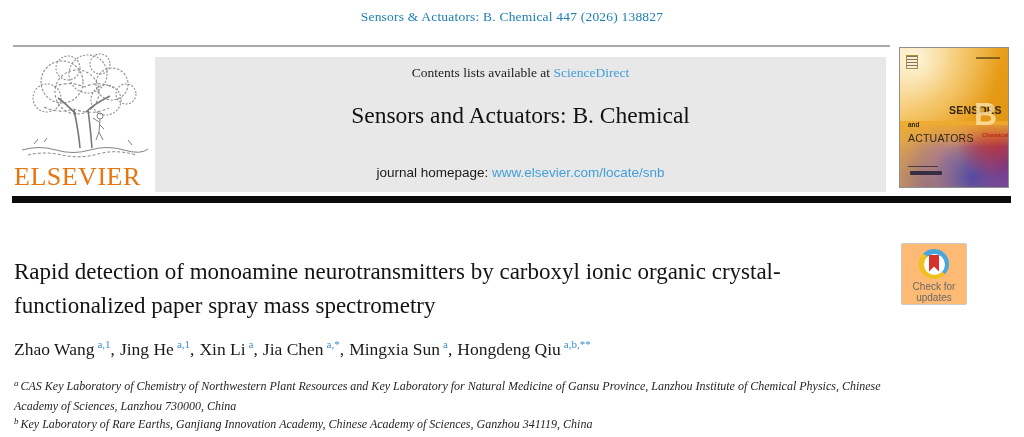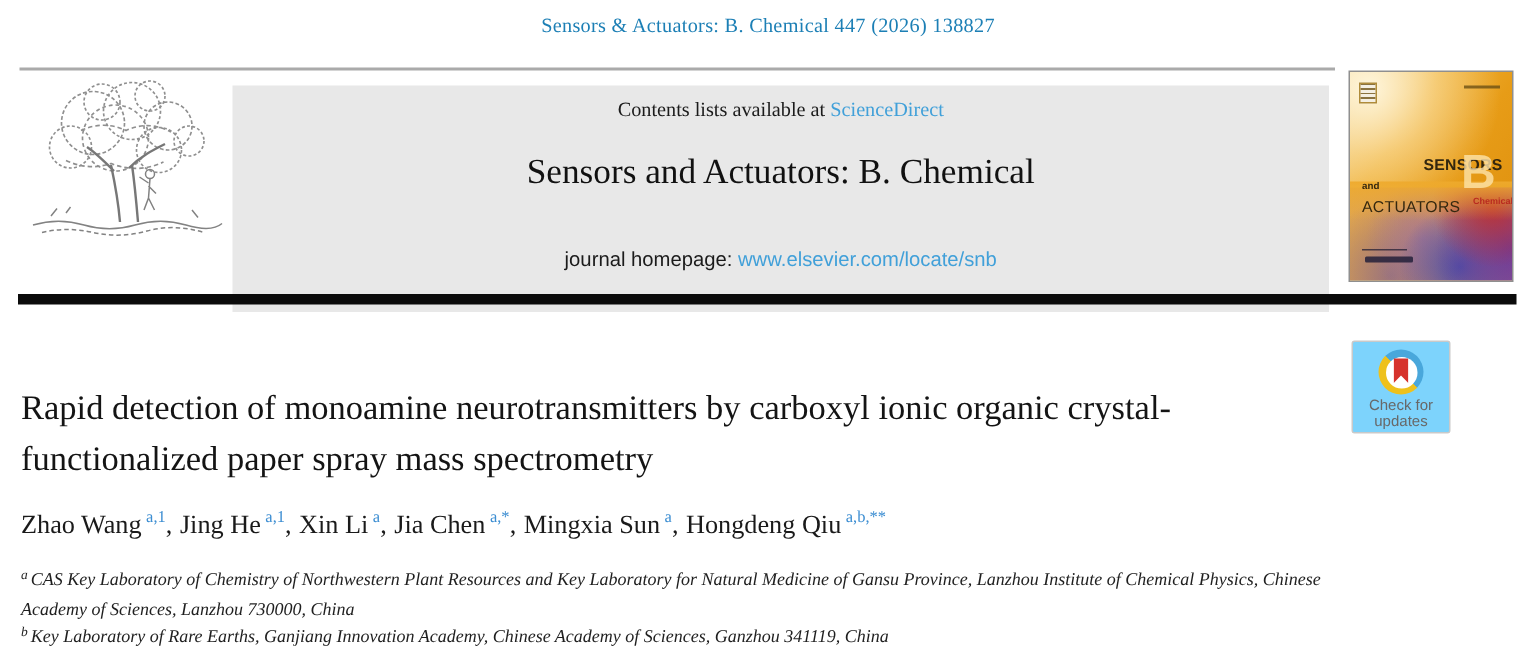--- a/index.html
+++ b/index.html
@@ -21,21 +21,21 @@
   
   .publisher { position:absolute; left:12px; top:52px; width:144px; height:140px; }
   .tree-svg { position:absolute; left:2px; top:0; }
   .publisher-name {
     position:absolute; left:2px; top:110px; font-size:26px; color:#e8750e;
     letter-spacing:0.5px; font-family:"Liberation Serif", serif;
   }
 
   
   .banner {
-    position:absolute; left:155px; top:57px; width:731px; height:151px;
+    position:absolute; left:155px; top:57px; width:731px; height:135px;
     background:#e8e8e8; text-align:center;
   }
   .contents-line { position:absolute; top:8px; width:100%; font-size:13.5px; color:#1b1b1b; }
   .link-blue { color:#41a0d9; text-decoration:none; cursor:pointer; }
   .banner-title { position:absolute; top:45px; width:100%; font-size:23.5px; color:#111; }
   .homepage-line {
     position:absolute; top:108px; width:100%;
     font-family:"Liberation Sans", sans-serif; font-size:13.5px; color:#1b1b1b;
   }
 
@@ -95,22 +95,22 @@
   .authors .sep { margin-right:5px; }
 
   .affiliations {
     position:absolute; left:14px; top:377px; width:872px;
     font-size:12px; font-style:italic; color:#1f1f1f; line-height:18.5px;
   }
   .affiliations .sup { font-size:9px; position:relative; top:-4px; margin-right:2px; }
 
   
   .badge {
-    position:absolute; left:901px; top:227px; width:66px; height:62px;
-    background:#7dd3fc; border:1px solid #c9c9c9; border-radius:2px;
+    position:absolute; left:901px; top:243px; width:66px; height:62px;
+    background:#fdba74; border:1px solid #c9c9c9; border-radius:2px;
     display:flex; flex-direction:column; align-items:center; cursor:pointer;
   }
   .badge-icon {
     margin-top:5px; width:30px; height:30px; border-radius:50%;
     background:conic-gradient(from 315deg, #49a7db 0 50%, #eec11c 50% 100%);
     display:flex; align-items:center; justify-content:center;
   }
   .badge-icon-inner {
     width:21px; height:21px; border-radius:50%; background:#ffffff;
     display:flex; align-items:flex-start; justify-content:center;
@@ -152,20 +152,21 @@
         <path d="M62 62 C55 55 50 50 44 46 M72 60 C80 52 88 48 96 44"></path>
       </g>
       <g stroke="#828282" fill="none" stroke-width="1">
         <circle cx="86" cy="64" r="3"></circle>
         <path d="M86 67 L85 80 M85 70 L79 66 M85 72 L90 77 M85 80 L82 88 M85 80 L89 88"></path>
         <path d="M8 98 Q25 93 42 98 T76 98 T110 98 T134 97"></path>
         <path d="M14 103 Q30 99 48 103 T84 102 T122 103" stroke-dasharray="3,2"></path>
         <path d="M20 92 l4 -5 M118 93 l-4 -5 M30 90 l3 -4"></path>
       </g>
     </svg>
+    <div class="publisher-name">ELSEVIER</div>
   </div>
 
   <div class="banner">
     <div class="contents-line">
       <span>Contents lists available at </span><a class="link-blue">ScienceDirect</a>
     </div>
     <div class="banner-title">Sensors and Actuators: B. Chemical</div>
     <div class="homepage-line">
       <span>journal homepage: </span><a class="link-blue">www.elsevier.com/locate/snb</a>
     </div>

